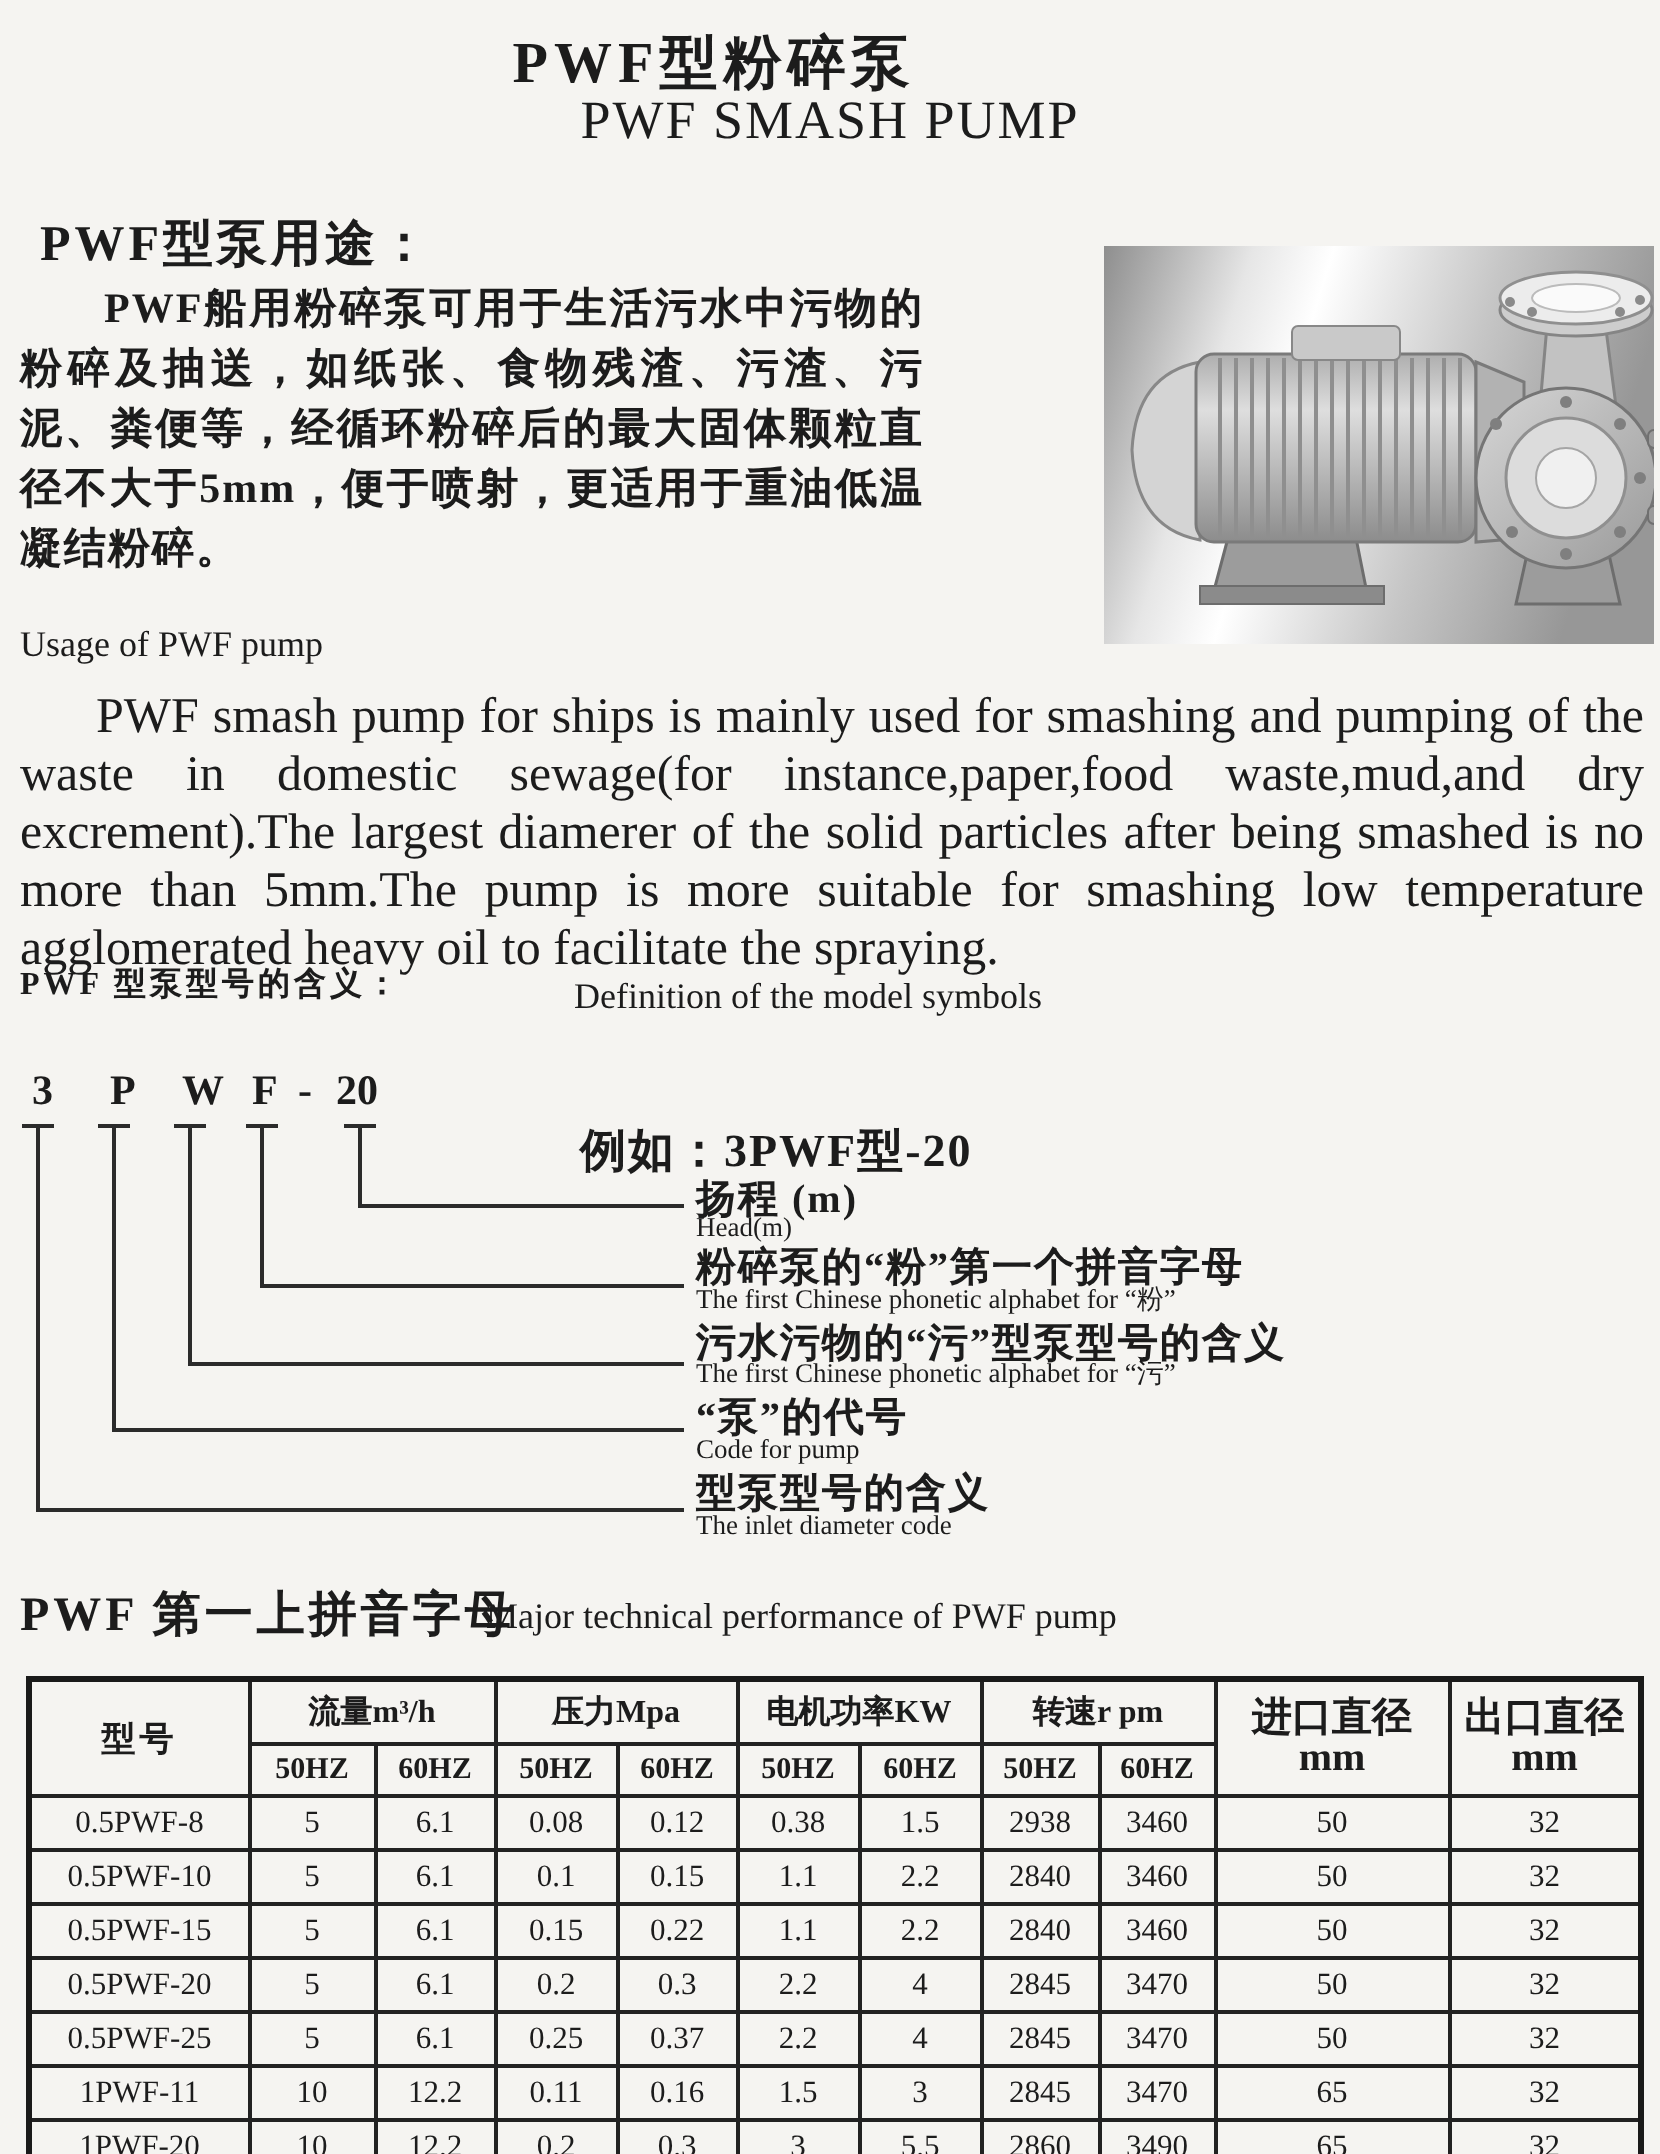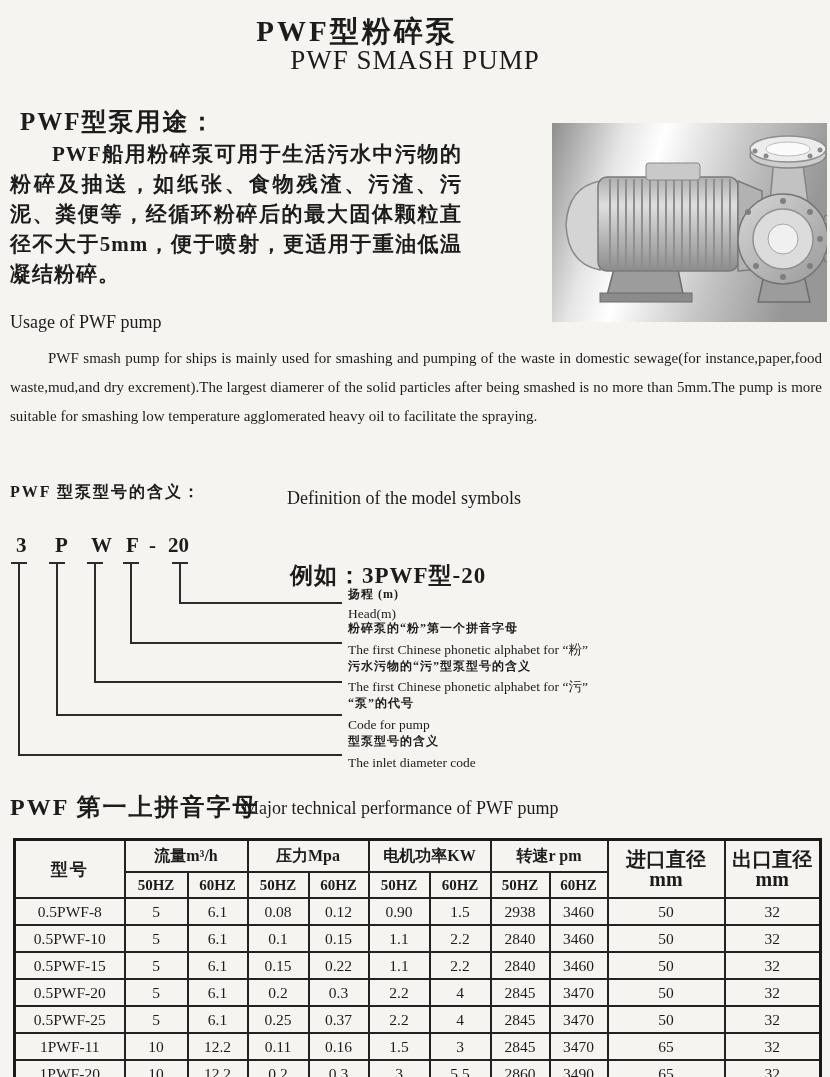--- a/index.html
+++ b/index.html
@@ -13,30 +13,30 @@
   }
   .abs{position:absolute;}
   
   .title-cn{top:12px;left:16px;width:682px;text-align:center;font-size:29px;font-weight:bold;letter-spacing:3px;}
   .title-en{top:45px;left:0;width:830px;text-align:center;font-size:27px;letter-spacing:1px;}
   
   .usage-heading{top:105px;left:20px;font-size:25px;font-weight:bold;letter-spacing:2px;}
   .cn-par{top:139px;left:10px;width:452px;font-size:21px;line-height:30px;font-weight:bold;text-align:justify;text-indent:2em;letter-spacing:1px;}
   .pump-box{top:123px;left:552px;width:275px;height:199px;}
   .usage-en-heading{top:312px;left:10px;font-size:18px;}
-  .en-par{top:344px;left:10px;width:812px;font-size:15px;line-height:29px;text-indent:38px;text-align:justify;}
+  .en-par{top:344px;left:10px;width:812px;font-size:25px;line-height:29px;text-indent:38px;text-align:justify;}
   
   .model-heading-cn{top:482px;left:10px;font-size:16px;font-weight:bold;letter-spacing:2px;}
   .model-heading-en{top:488px;left:287px;font-size:18px;}
   .model-example{top:529px;left:290px;font-size:23px;font-weight:bold;letter-spacing:1px;margin-top:31px;}
   .model-code{top:533px;left:0;width:260px;height:26px;}
   .code-char{position:absolute;top:0;font-size:21px;font-weight:bold;}
   .diagram-svg{top:556px;left:0;}
   .dg-labels{top:0;left:0;}
-  .dg-cn{position:absolute;left:348px;font-size:12px;font-weight:bold;white-space:nowrap;letter-spacing:1px;}
+  .dg-cn{position:absolute;left:348px;font-size:20px;font-weight:bold;white-space:nowrap;letter-spacing:1px;}
   .dg-en{position:absolute;left:348px;font-size:13.5px;white-space:nowrap;}
   
   .perf-heading-cn{top:791px;left:10px;font-size:24px;font-weight:bold;letter-spacing:2px;}
   .perf-heading-en{top:798px;left:243px;font-size:18px;}
   table.perf{position:absolute;left:13px;top:838px;width:806px;border-collapse:collapse;table-layout:fixed;}
   table.perf th,table.perf td{border:2px solid #222;text-align:center;padding:0;overflow:hidden;white-space:nowrap;}
   table.perf{border:3px solid #1a1a1a;}
   .th-group{height:30px;font-size:16px;font-weight:bold;}
   .th-sub th{height:24px;font-size:15px;font-weight:bold;}
   .th-model{font-size:17px;font-weight:bold;letter-spacing:2px;}
@@ -218,21 +218,21 @@
       <th>60HZ</th>
     </tr>
   </thead>
   <tbody>
       <tr>
         <td>0.5PWF-8</td>
         <td>5</td>
         <td>6.1</td>
         <td>0.08</td>
         <td>0.12</td>
-        <td>0.90</td>
+        <td>0.38</td>
         <td>1.5</td>
         <td>2938</td>
         <td>3460</td>
         <td>50</td>
         <td>32</td>
       </tr>
       <tr>
         <td>0.5PWF-10</td>
         <td>5</td>
         <td>6.1</td>

